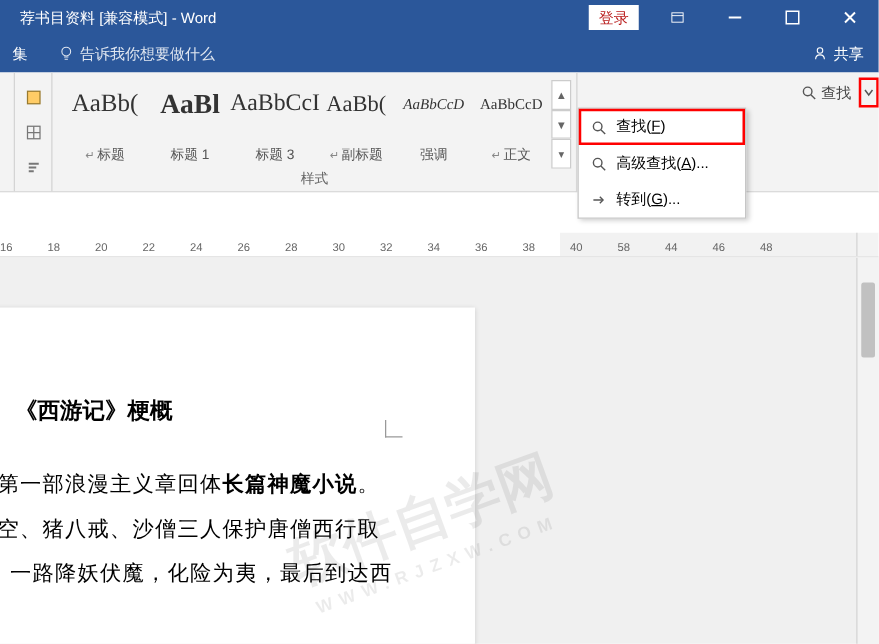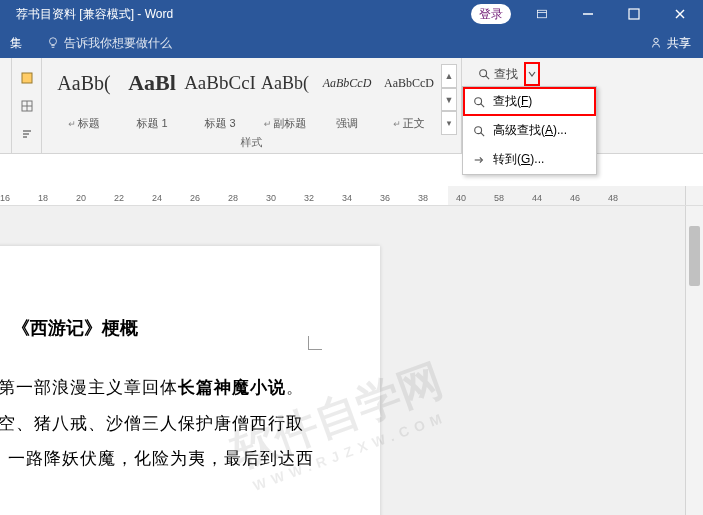--- a/index.html
+++ b/index.html
@@ -2,21 +2,21 @@
 <html><head>
 <meta charset="utf-8">
 <style>
   * { margin: 0; padding: 0; box-sizing: border-box; font-family: "Microsoft YaHei", "SimSun", sans-serif; }
   body { width: 703px; height: 515px; background: #fff; overflow: hidden; position: relative; }
 
   
   .title-bar { height: 28px; background: #2b579a; color: #fff; display: flex; align-items: center; font-size: 12px; }
   .title-text { flex: 1; padding-left: 16px; white-space: nowrap; overflow: hidden; }
   .title-btn { width: 46px; height: 28px; display: inline-flex; align-items: center; justify-content: center; color: #fff; cursor: pointer; }
-  .title-btn.login { background: #fff; color: #701a75; border-radius: 10px; height: 20px; width: 40px; margin-right: 8px; font-size: 12px; }
+  .title-btn.login { background: #fff; color: #b91c1c; border-radius: 0; height: 20px; width: 40px; margin-right: 8px; font-size: 12px; }
   .title-btn svg { width: 12px; height: 12px; }
   .title-btn.wide svg { width: 14px; height: 14px; }
 
   
   .ribbon-tabs { height: 30px; background: #2b579a; color: #fff; display: flex; align-items: center; font-size: 12px; padding: 0 6px; justify-content: space-between; }
   .ribbon-left { display: flex; align-items: center; gap: 20px; }
   .ribbon-tab { padding: 0 4px; }
   .ribbon-tell { display: flex; align-items: center; gap: 4px; opacity: 0.85; }
   .share { display: flex; align-items: center; gap: 4px; padding-right: 6px; }
   .share svg { width: 14px; height: 14px; }
@@ -33,21 +33,21 @@
   .style-tile { width: 68px; text-align: center; display: flex; flex-direction: column; justify-content: space-between; padding: 4px 2px; cursor: pointer; }
   .style-tile.narrow { width: 62px; }
   .style-preview { font-family: "SimSun", serif; color: #333; height: 30px; display: flex; align-items: center; justify-content: center; white-space: nowrap; }
   .style-label { font-size: 11px; color: #555; display: flex; align-items: center; justify-content: center; gap: 2px; }
   .style-label .arrow { font-size: 9px; color: #888; }
   .style-scroll { width: 16px; display: flex; flex-direction: column; margin-left: auto; background: #f3f3f3; }
   .style-scroll div { flex: 1; border: 1px solid #ccc; display: flex; align-items: center; justify-content: center; font-size: 9px; color: #666; background: #fff; }
   .group-label { text-align: center; font-size: 11px; color: #666; padding-bottom: 3px; }
 
   
-  .editing-group { position: relative; flex: 1; display: flex; flex-direction: column; padding: 4px 0 0 10px; }
+  .editing-group { position: relative; flex: 1; display: flex; flex-direction: column; padding: 4px 0 0 10px; align-items: flex-end; }
   .find-split { display: flex; align-items: center; height: 24px; }
   .find-main { display: flex; align-items: center; gap: 4px; padding: 0 6px; font-size: 12px; color: #444; height: 24px; }
   .find-main svg { width: 12px; height: 12px; }
   .find-drop { width: 16px; height: 24px; display: flex; align-items: center; justify-content: center; border: 2px solid red; }
   .find-drop svg { width: 8px; height: 8px; }
 
   
   .dropdown { position: absolute; left: 0; top: 28px; width: 135px; background: #fff; border: 1px solid #c6c6c6; box-shadow: 2px 2px 4px rgba(0,0,0,0.2); z-index: 20; }
   .dd-item { display: flex; align-items: center; gap: 8px; padding: 6px 10px; font-size: 12px; color: #000000; cursor: pointer; }
   .dd-item.highlighted { border: 2px solid red; padding: 4px 8px; }

